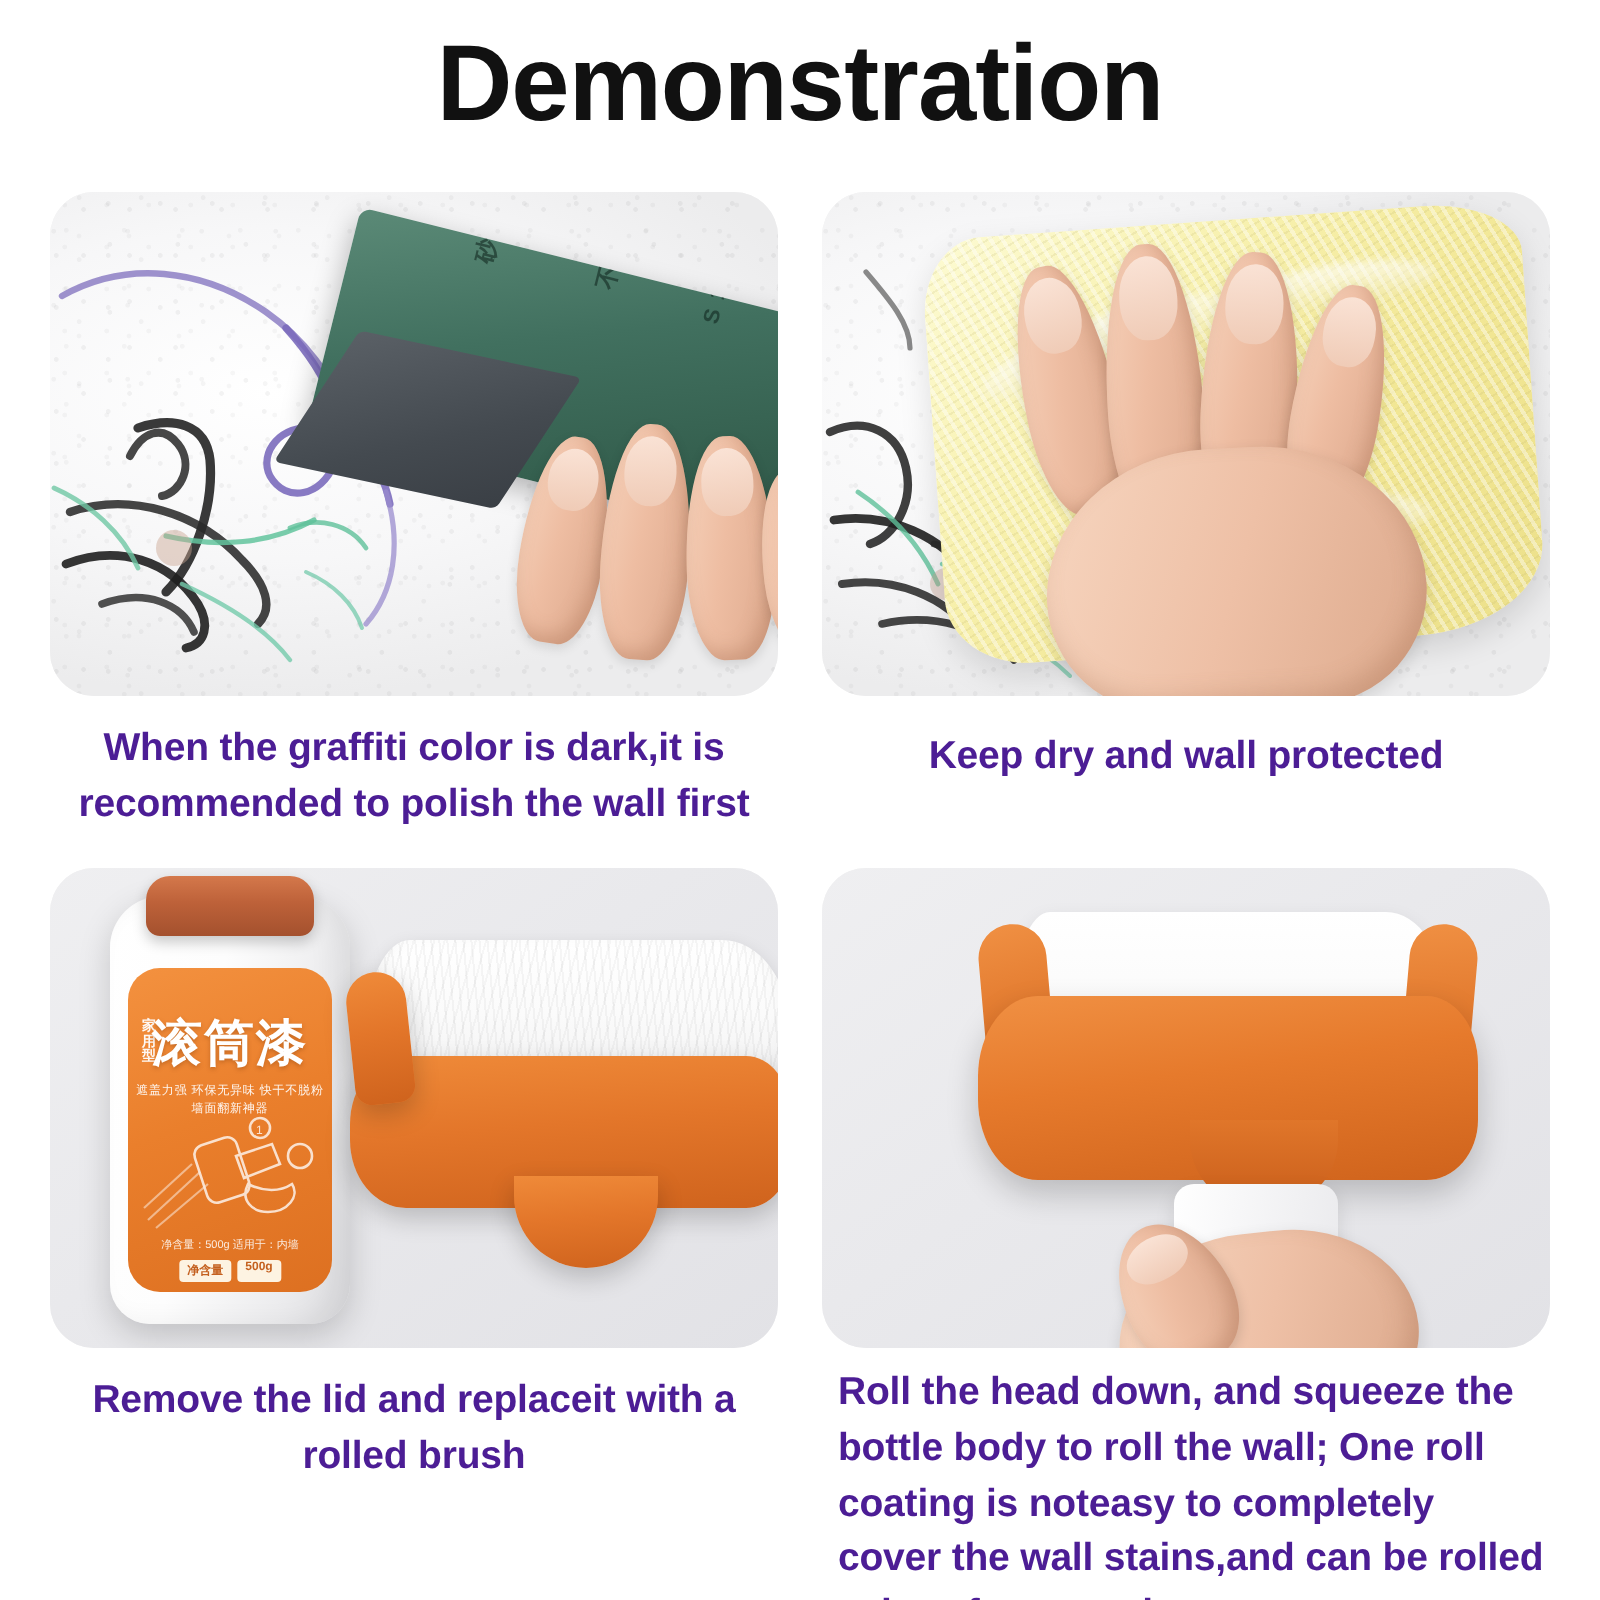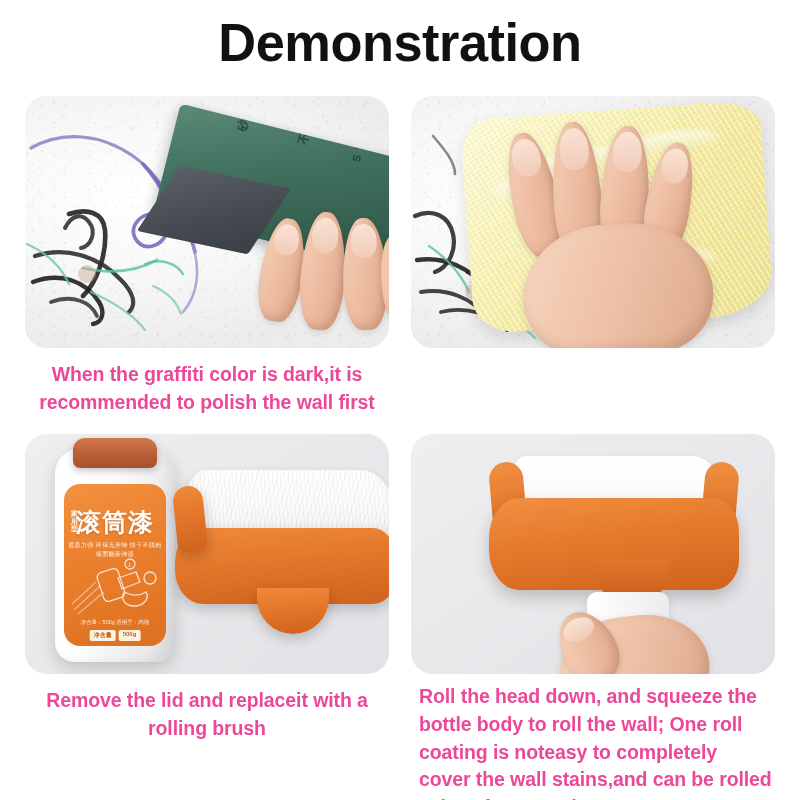--- a/index.html
+++ b/index.html
@@ -58,21 +58,21 @@
     overflow: hidden;
     position: relative;
     background: #f2f2f2;
   }
   .photo.r2 { height: 240px; }
 
   
   .caption {
     font-size: 19.5px;
     font-weight: 700;
-    color: #ec4899;
+    color: #4c1d95;
     line-height: 1.42;
     text-align: center;
     width: 356px;
     margin-top: 13px;
     letter-spacing: -0.1px;
   }
   .caption.left {
     text-align: left;
     width: 360px;
     margin-top: 9px;
@@ -471,20 +471,21 @@
             <i class="nail"></i>
           </div>
         <div class="finger" style="width:48px;height:134px;left:190px;top:30px;transform:rotate(3deg);">
             <i class="nail"></i>
           </div>
         <div class="finger" style="width:44px;height:116px;left:236px;top:46px;transform:rotate(10deg);">
             <i class="nail"></i>
           </div>
         <div class="hand-lower" style="width:190px;height:130px;left:112px;top:128px;transform:rotate(-3deg);"></div>
       </div>
+      <div class="caption tight">Keep dry and wall protected</div>
     </div>
   </div>
 
   <div class="row" style="margin-top:18px;">
 
     <div class="cell">
       <div class="photo r2">
         <div class="studio"></div>
 
         <div class="bottle">
@@ -517,21 +518,21 @@
           </div>
         </div>
 
         <div class="roller" style="left:150px; top:36px; width:220px; height:170px;">
           <div class="sleeve" style="left:8px; top:0; width:212px; height:92px; border-radius:22px 34px 34px 22px / 46px 46px 46px 46px;"></div>
           <div class="frame" style="left:0; top:58px; width:220px; height:76px; border-radius:28px 22px 22px 28px / 34px 28px 26px 34px;"></div>
           <div class="frame" style="left:0; top:16px; width:30px; height:66px; border-radius:16px 16px 9px 9px; transform:rotate(-6deg);"></div>
           <div class="frame" style="left:82px; top:118px; width:72px; height:46px; border-radius:0 0 36px 36px;"></div>
         </div>
       </div>
-      <div class="caption">Remove the lid and replaceit with a rolling brush</div>
+      <div class="caption">Remove the lid and replaceit with a rolled brush</div>
     </div>
 
     <div class="cell">
       <div class="photo r2">
         <div class="studio"></div>
 
         <div class="p4-assembly">
           <div class="sleeve4"></div>
           <div class="arm-l"></div>
           <div class="arm-r"></div>

